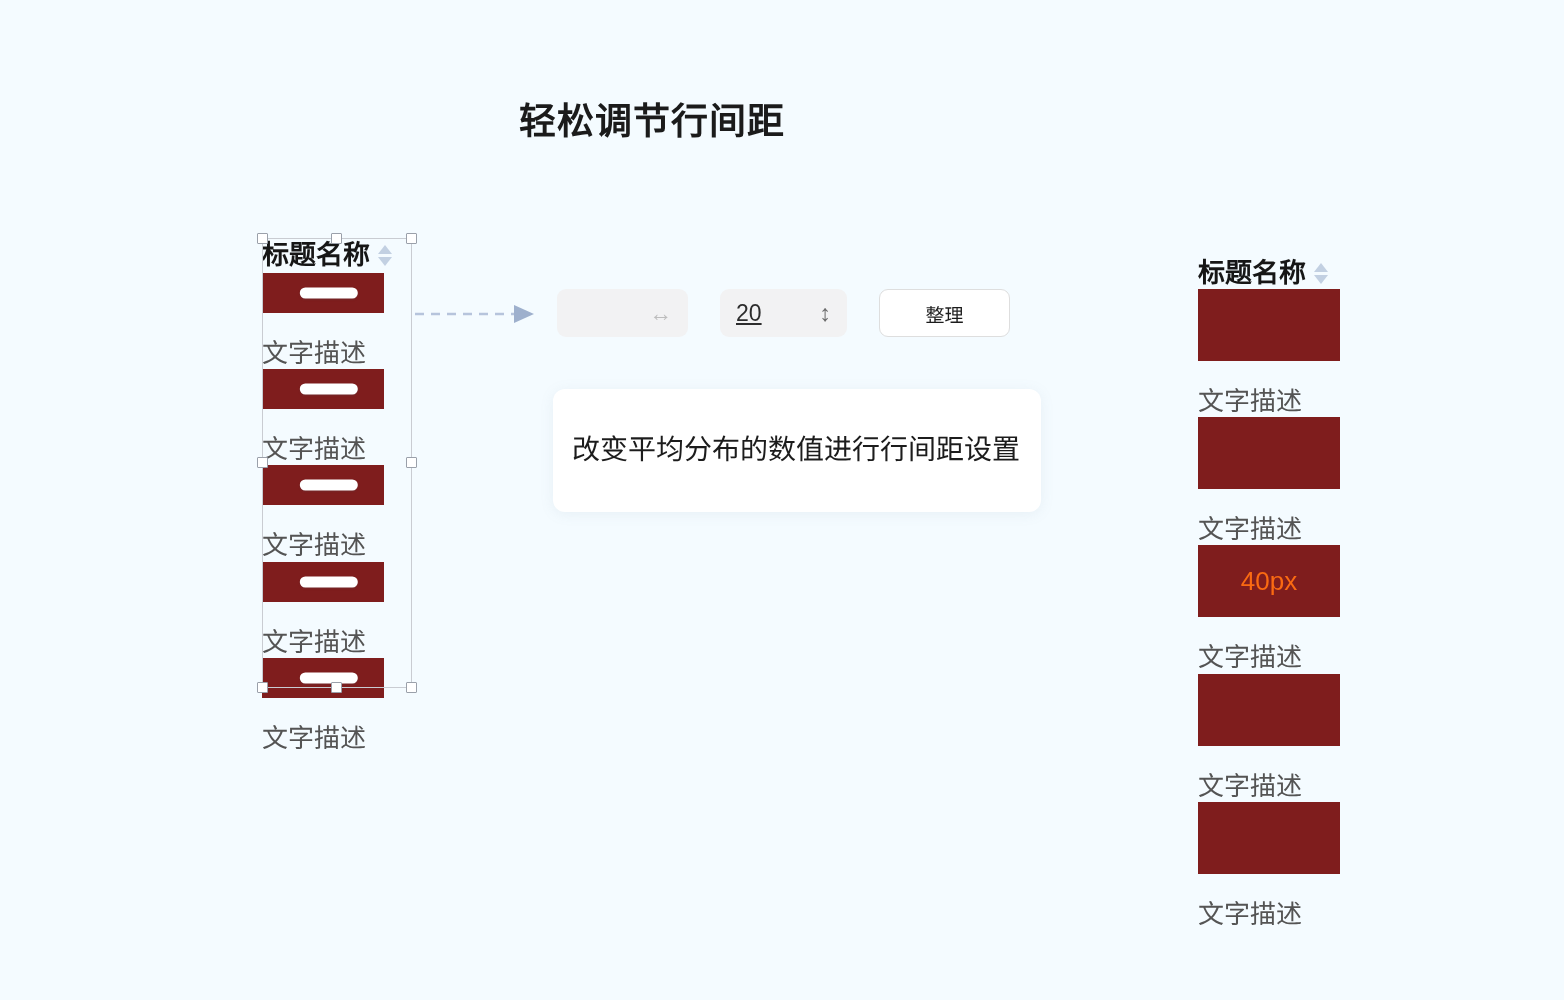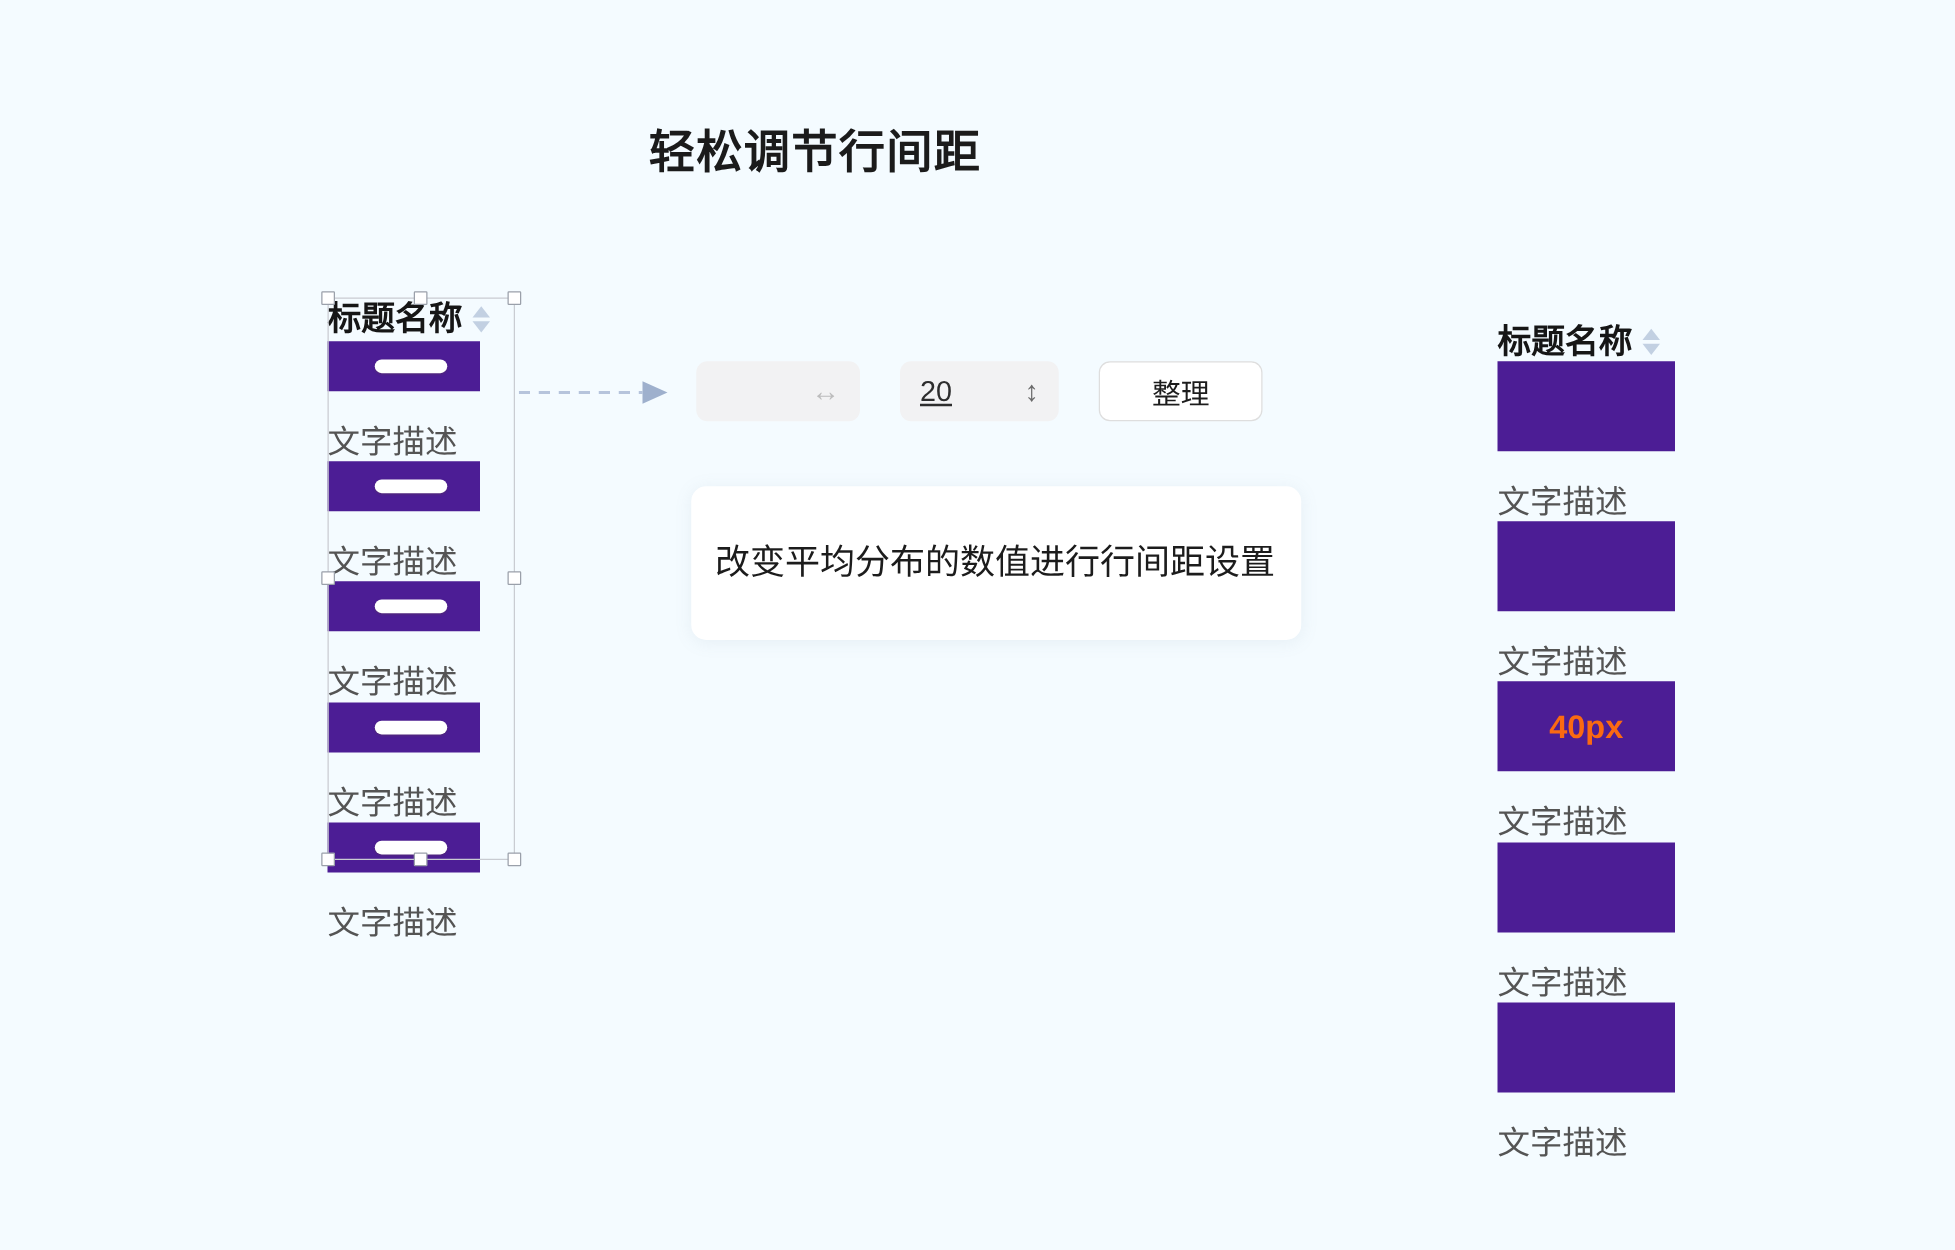--- a/index.html
+++ b/index.html
@@ -67,23 +67,22 @@
 
   .desc-line {
     font-size: 26px;
     color: #545454;
     line-height: 1.2;
     white-space: nowrap;
     margin-top: 25px;
   }
 
   .gap-bar {
-    background: #4c1d95;
+    background: #7f1d1d;
     position: relative;
-    font-weight: bold;
   }
 
   
   .gap-handle {
     position: absolute;
     top: 50%;
     left: 50%;
     transform: translate(-40%, -50%);
     width: 58px;
     height: 11px;
@@ -182,21 +181,21 @@
   .icon-hz { color: #bdbdbd; }
   .icon-vt { color: #6b6b6b; }
 
   .arrange-button {
     width: 131px;
     height: 48px;
     border-radius: 9px;
     background: #ffffff;
     border: 1px solid #dedede;
     font-family: inherit;
-    font-size: 23px;
+    font-size: 19px;
     color: #1c1c1c;
     cursor: pointer;
     display: flex;
     align-items: center;
     justify-content: center;
   }
 
   
   .info-card {
     position: absolute;

